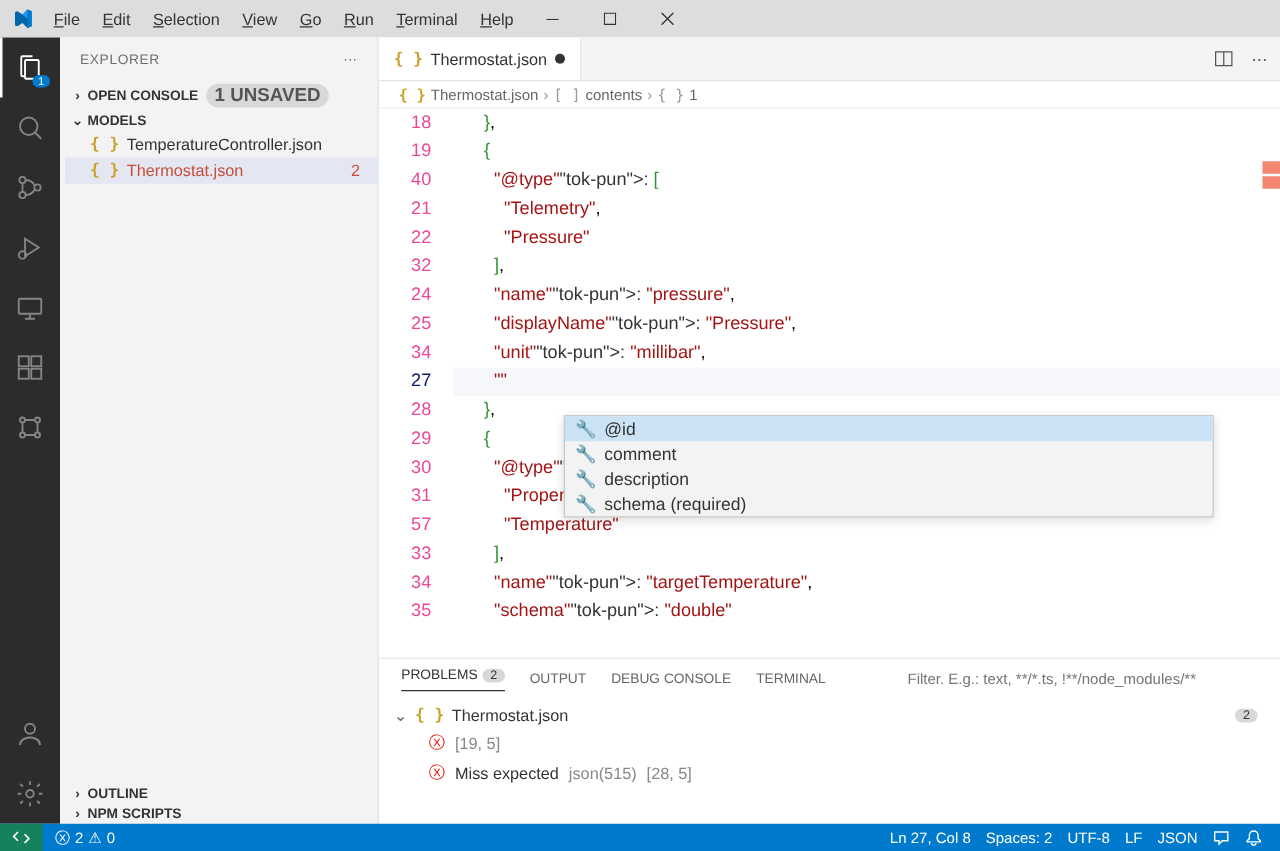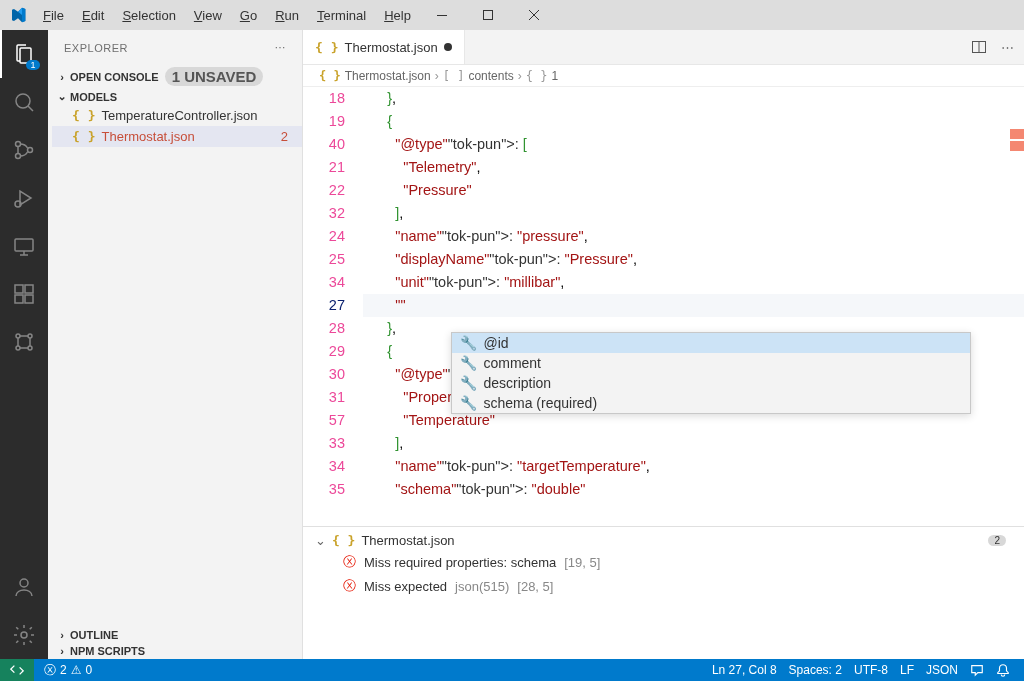--- a/index.html
+++ b/index.html
@@ -331,30 +331,36 @@
             <span>description</span>
           </div>
         <div class="row">
             <span class="wrench">🔧</span>
             <span>schema (required)</span>
           </div>
       </div>
     </div>
 
     <div class="panel">
+      <div class="panel-tabs">
+        <span class="ptab active"><span>PROBLEMS</span><span class="cbadge">2</span></span>
+        <span class="ptab">OUTPUT</span>
+        <span class="ptab">DEBUG CONSOLE</span>
+        <span class="ptab">TERMINAL</span>
+        <span class="filter"><input placeholder="Filter. E.g.: text, **/*.ts, !**/node_modules/**" style=""></span>
+      </div>
       <div class="panel-body">
         <div class="prob-file">
           <span class="chev">⌄</span>
           <span class="jicon">{ }</span>
           <span>Thermostat.json</span>
           <span class="cbadge">2</span>
         </div>
         <div class="prob-item">
           <span class="xerr">ⓧ</span>
-          <span>Miss required properties: schema</span>
           <span class="loc">[19, 5]</span>
         </div>
         <div class="prob-item">
           <span class="xerr">ⓧ</span>
           <span>Miss expected</span>
           <span class="loc">json(515)</span>
           <span class="loc">[28, 5]</span>
         </div>
       </div>
     </div>

